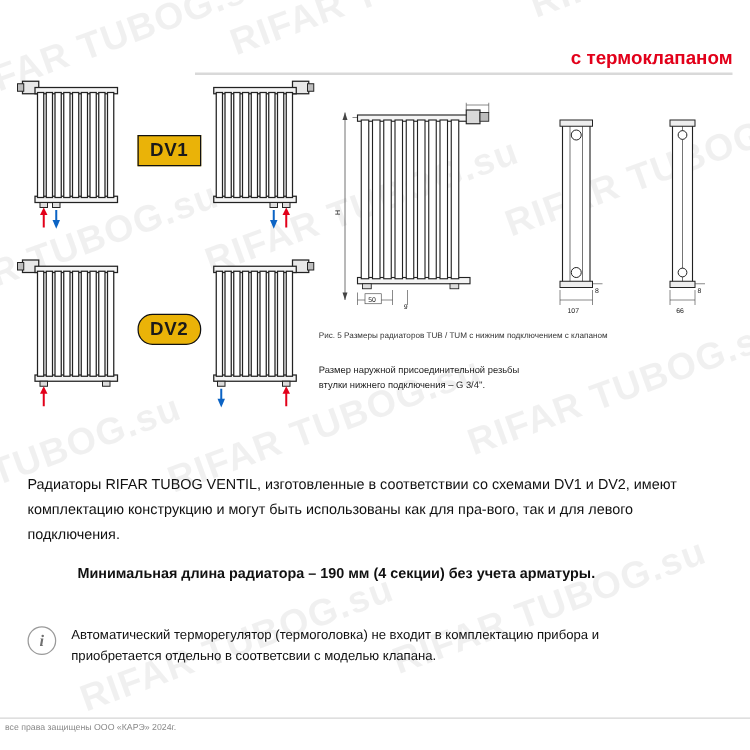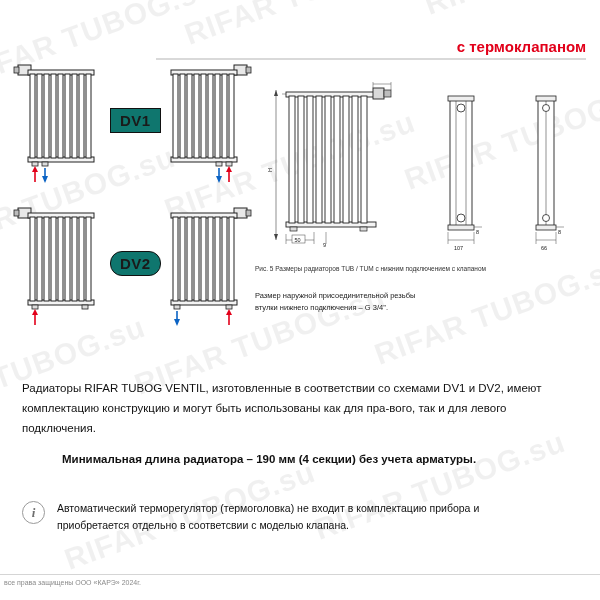--- a/index.html
+++ b/index.html
@@ -47,21 +47,21 @@
     position:absolute; right:14px; top:58px; width:430px; height:2px;
     background:#d9d9d9;
   }
   
   .content{position:absolute; inset:0; z-index:2;}
 
   
   .dv-label{
     position:absolute;
     border:1.5px solid #111;
-    background:#0f766e;
+    background:#eab308;
     font-size:15px; font-weight:bold;
     padding:3px 9px;
     letter-spacing:0.5px;
   }
 
   
   .fig-caption{
     position:absolute;
     font-size:6.5px;
     color:#333;

